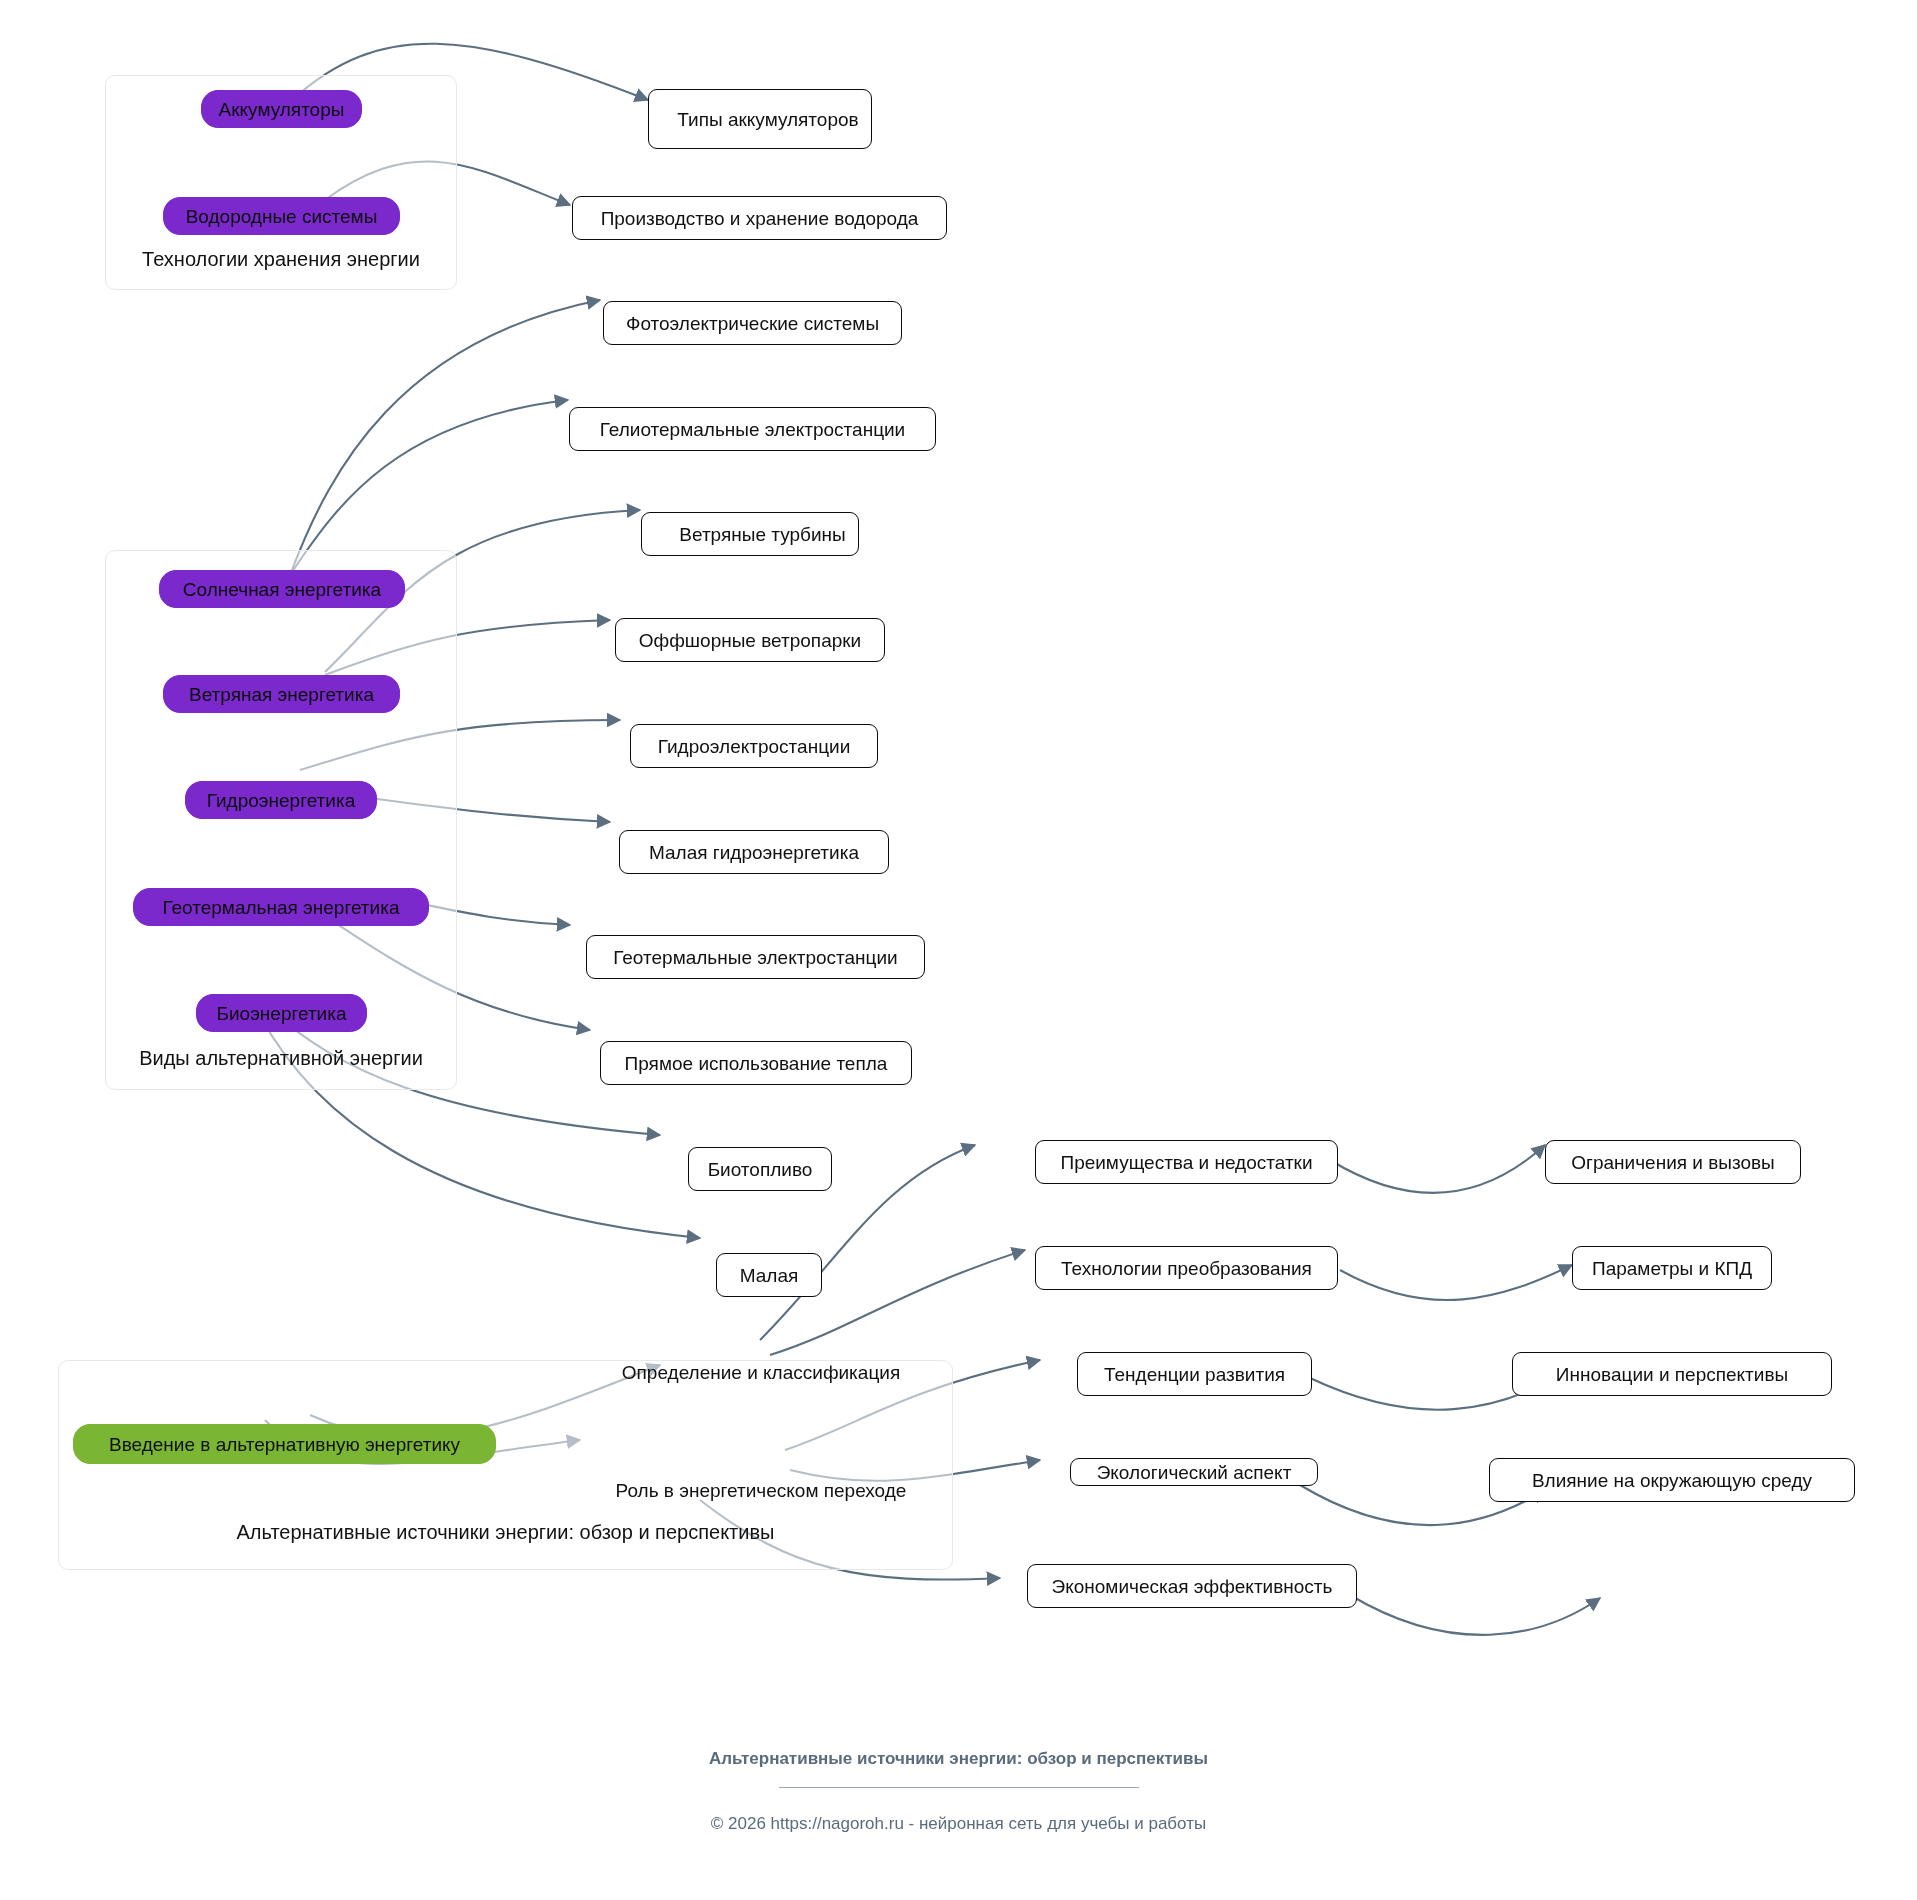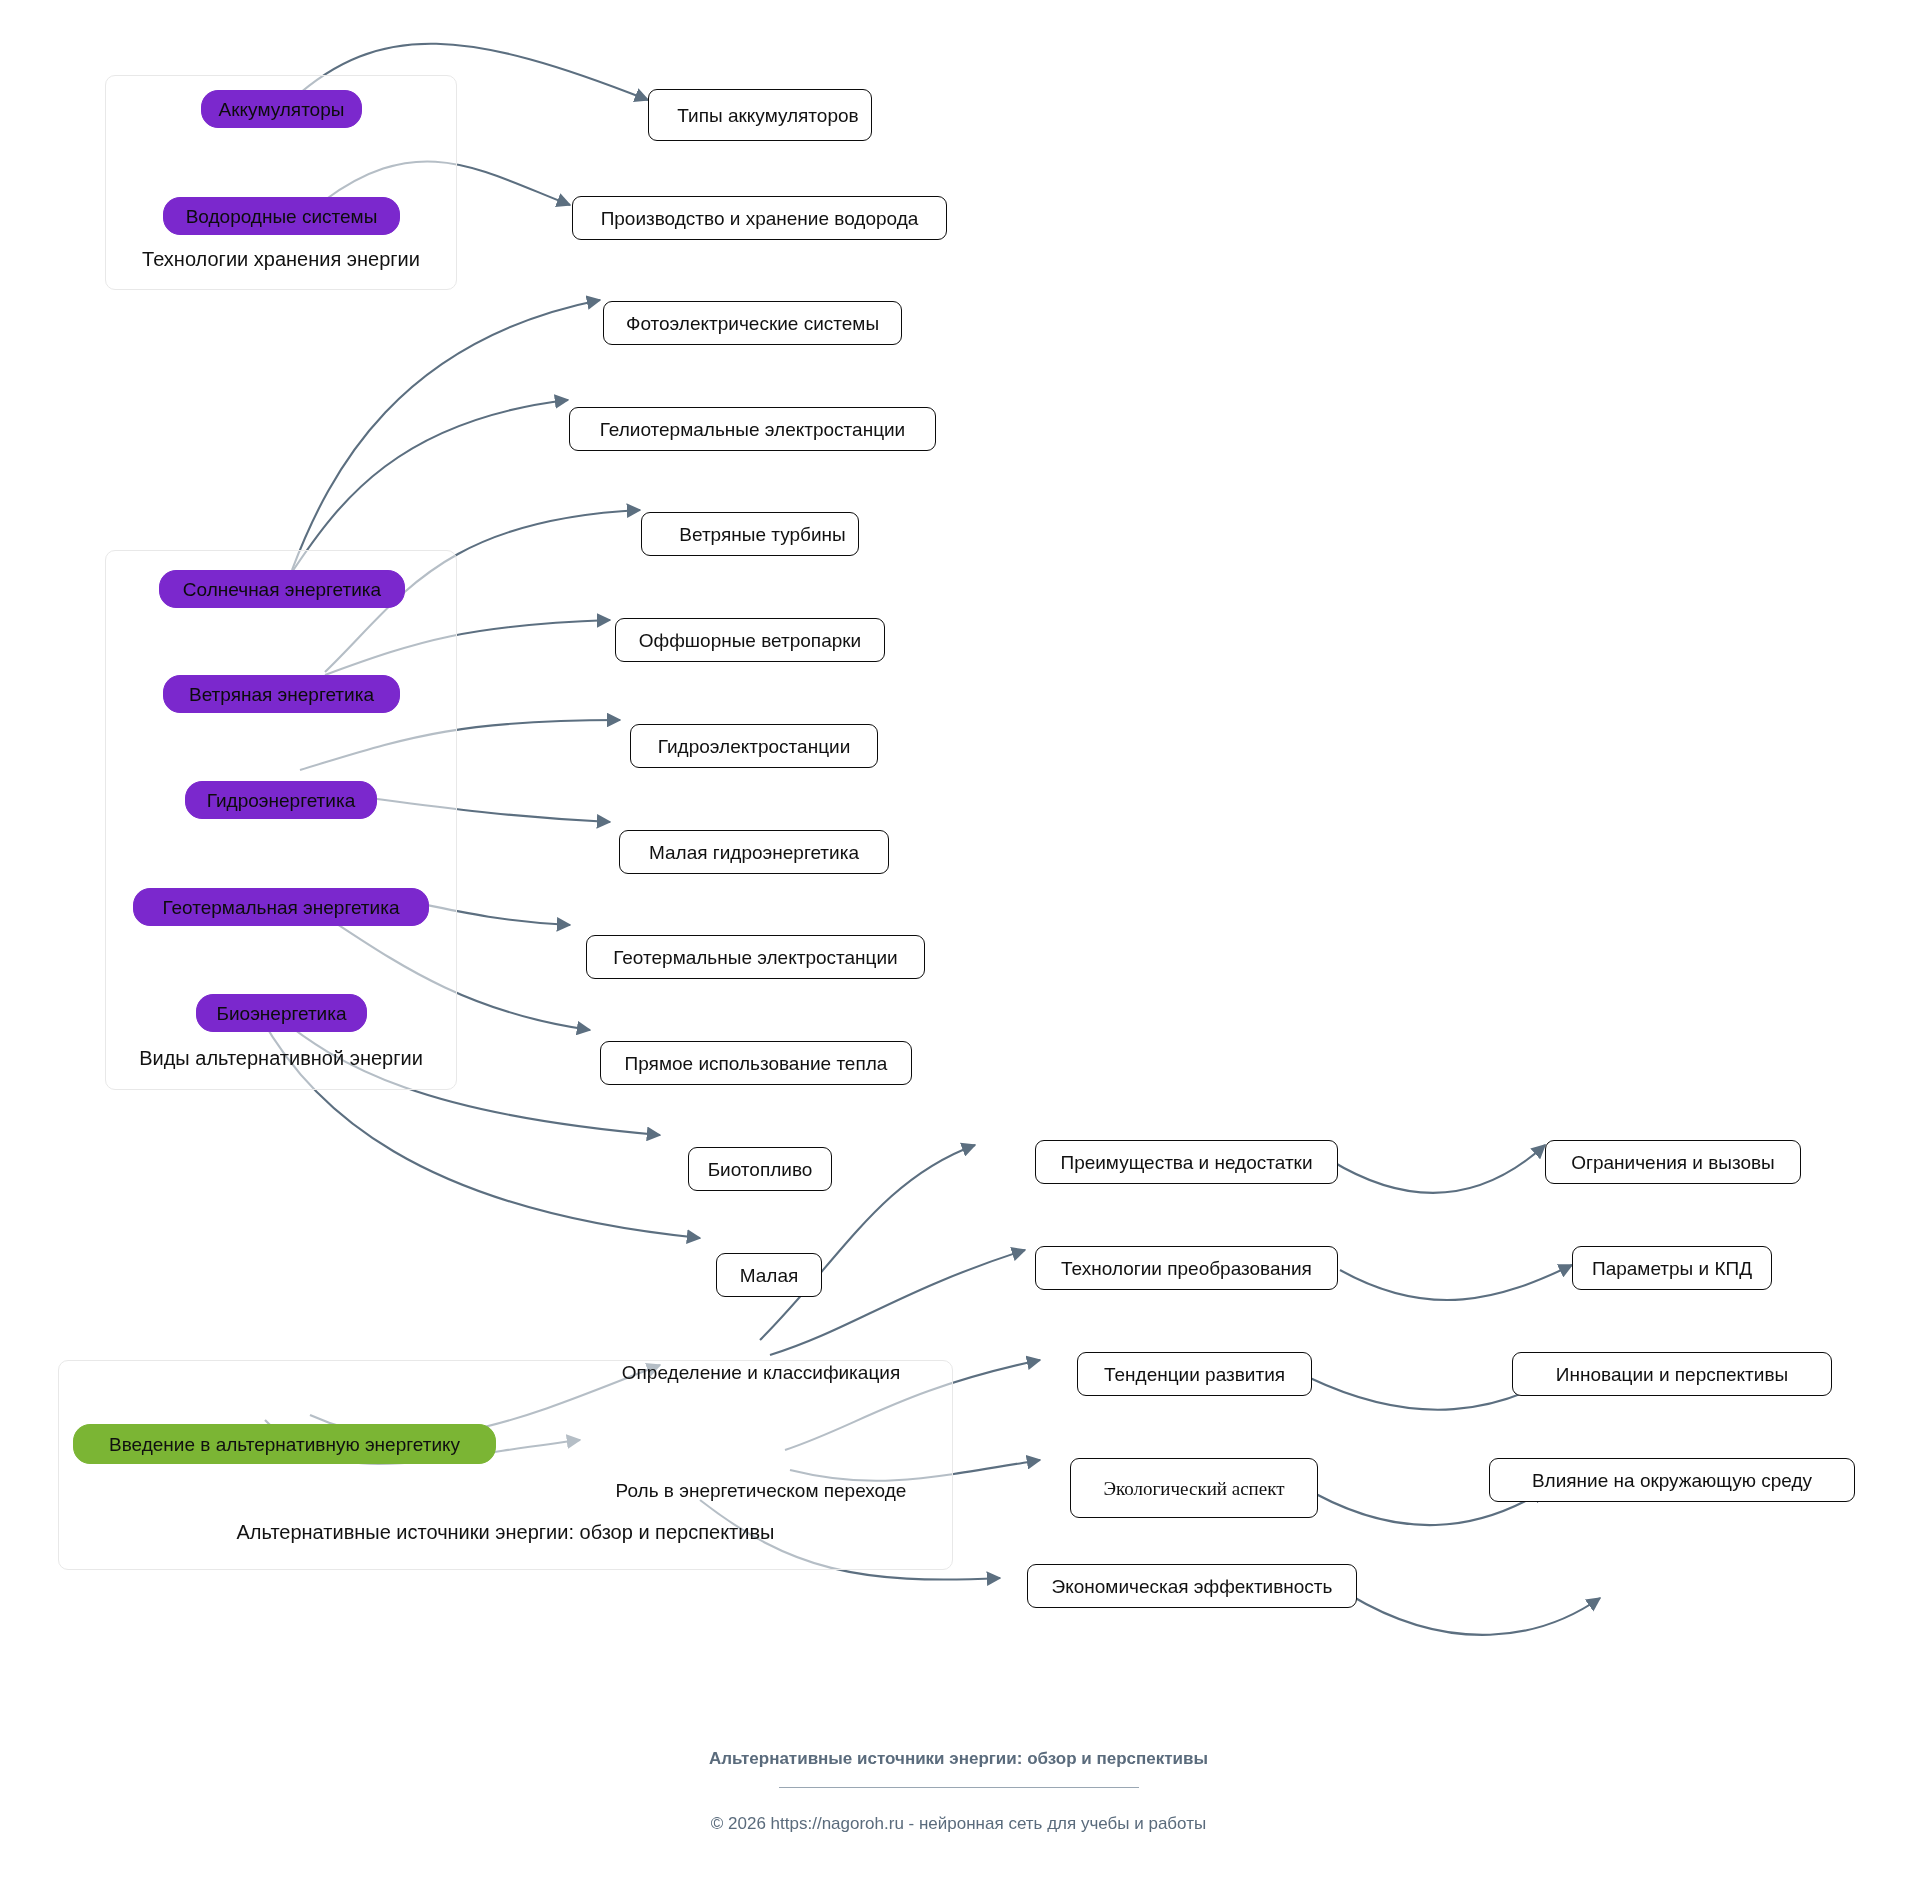--- a/index.html
+++ b/index.html
@@ -150,21 +150,21 @@
   <div class="subgraph" style="left:58px; top:1360px; width:895px; height:210px;"></div>
   <div class="subgraph-label" style="left:58px; top:1521px; width:895px;">Альтернативные источники энергии: обзор и перспективы</div>
 
   <div class="node branch" style="left:201px; top:90px; width:161px; height:38px;">
     <span>Аккумуляторы</span>
   </div>
   <div class="node branch" style="left:163px; top:197px; width:237px; height:38px;">
     <span>Водородные системы</span>
   </div>
 
-  <div class="node plain" style="left:648px; top:89px; width:224px; height:52px;padding-left:16px;">
+  <div class="node plain" style="left:648px; top:89px; width:224px; height:60px;padding-left:16px;">
     <span>Типы аккумуляторов</span>
   </div>
   <div class="node plain" style="left:572px; top:196px; width:375px; height:44px;">
     <span>Производство и хранение водорода</span>
   </div>
 
   <div class="node branch" style="left:159px; top:570px; width:246px; height:38px;">
     <span>Солнечная энергетика</span>
   </div>
   <div class="node branch" style="left:163px; top:675px; width:237px; height:38px;text-align:center;">
@@ -224,21 +224,21 @@
 
   <div class="node plain" style="left:1035px; top:1140px; width:303px; height:44px;">
     <span>Преимущества и недостатки</span>
   </div>
   <div class="node plain" style="left:1035px; top:1246px; width:303px; height:44px;">
     <span>Технологии преобразования</span>
   </div>
   <div class="node plain" style="left:1077px; top:1352px; width:235px; height:44px;">
     <span>Тенденции развития</span>
   </div>
-  <div class="node plain" style="left:1070px; top:1458px; width:248px; height:60px;font-family:Liberation Serif, serif;">
+  <div class="node plain" style="left:1070px; top:1458px; width:248px; height:28px;">
     <span>Экологический аспект</span>
   </div>
   <div class="node plain" style="left:1027px; top:1564px; width:330px; height:44px;">
     <span>Экономическая эффективность</span>
   </div>
 
   <div class="node plain" style="left:1545px; top:1140px; width:256px; height:44px;">
     <span>Ограничения и вызовы</span>
   </div>
   <div class="node plain" style="left:1572px; top:1246px; width:200px; height:44px;">

